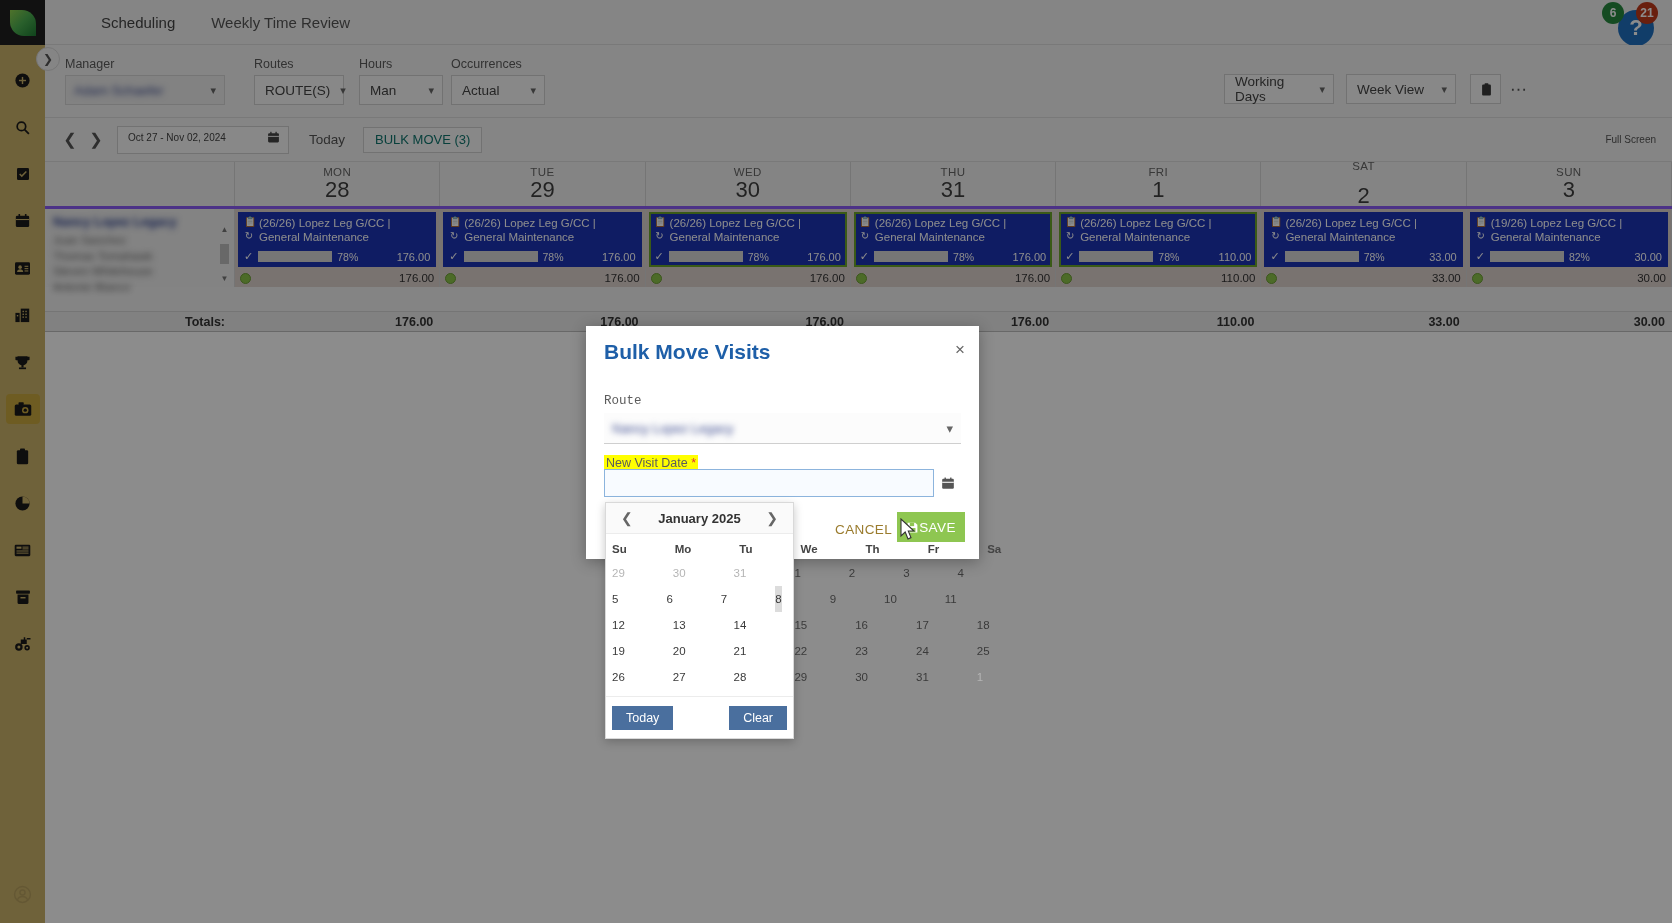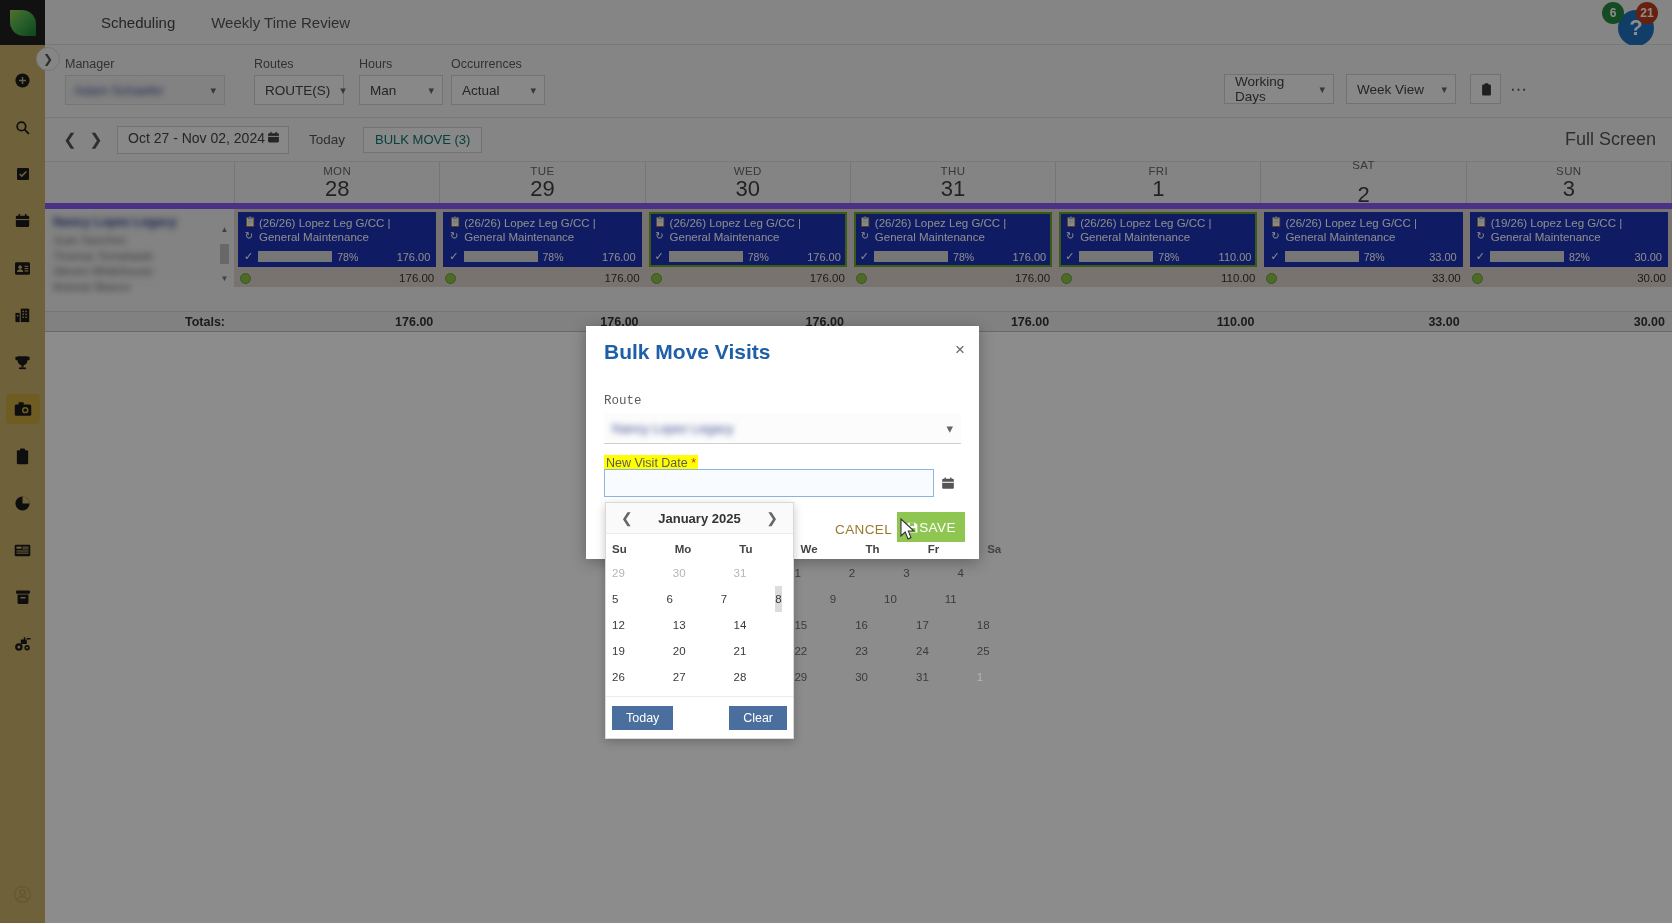--- a/index.html
+++ b/index.html
@@ -110,32 +110,32 @@
     background: #f2f2f2; border-bottom: 1px solid #dcdcdc;
     display: flex; align-items: center;
   }
   .navbtn {
     width: 26px; height: 26px; display: flex; align-items: center; justify-content: center;
     font-size: 16px; color: #555; cursor: pointer;
   }
   .daterange {
     margin-left: 8px; width: 172px; height: 28px; border: 1px solid #cfcfcf;
     background: #f7f7f7; display: flex; align-items: center; justify-content: space-between;
-    padding: 0 8px 4px 10px; font-size: 14px; color: #444; cursor: pointer;
+    padding: 0 8px 4px 10px; font-size: 10px; color: #444; cursor: pointer;
   }
   .today-link { margin-left: 20px; font-size: 13.5px; color: #555; cursor: pointer; }
   .bulk-btn {
     margin-left: 18px; height: 26px; border: 1px solid #cfcfcf; background: #f7f7f7;
     padding: 0 11px; font-size: 13px; color: #0f766e; display: flex; align-items: center; cursor: pointer;
   }
-  .fullscreen { position: absolute; right: 16px; font-size: 18px; color: #555; cursor: pointer; }
+  .fullscreen { position: absolute; right: 16px; font-size: 10px; color: #555; cursor: pointer; }
 
   
   .grid-wrap { position: absolute; left: 45px; top: 162px; width: 1627px; height: 170px; background: #f1f1f1; }
-  .grid-head { display: flex; height: 47px; border-bottom: 6px solid #8b5cf6; }
+  .grid-head { display: flex; height: 47px; border-bottom: 3px solid #8b5cf6; }
   .gh-cell {
     border-right: 1px solid #d5d5d5; display: flex; flex-direction: column;
     align-items: center; justify-content: center; background: #f1f1f1;
   }
   .gh-dow { font-size: 11.5px; color: #666; letter-spacing: .4px; }
   .gh-num { font-size: 22px; color: #3f3f3f; line-height: 1.05; }
   .gh-left { width: 190px; border-right: 1px solid #d5d5d5; }
 
   .grid-body { display: flex; height: 78px; }
   .routecol {

